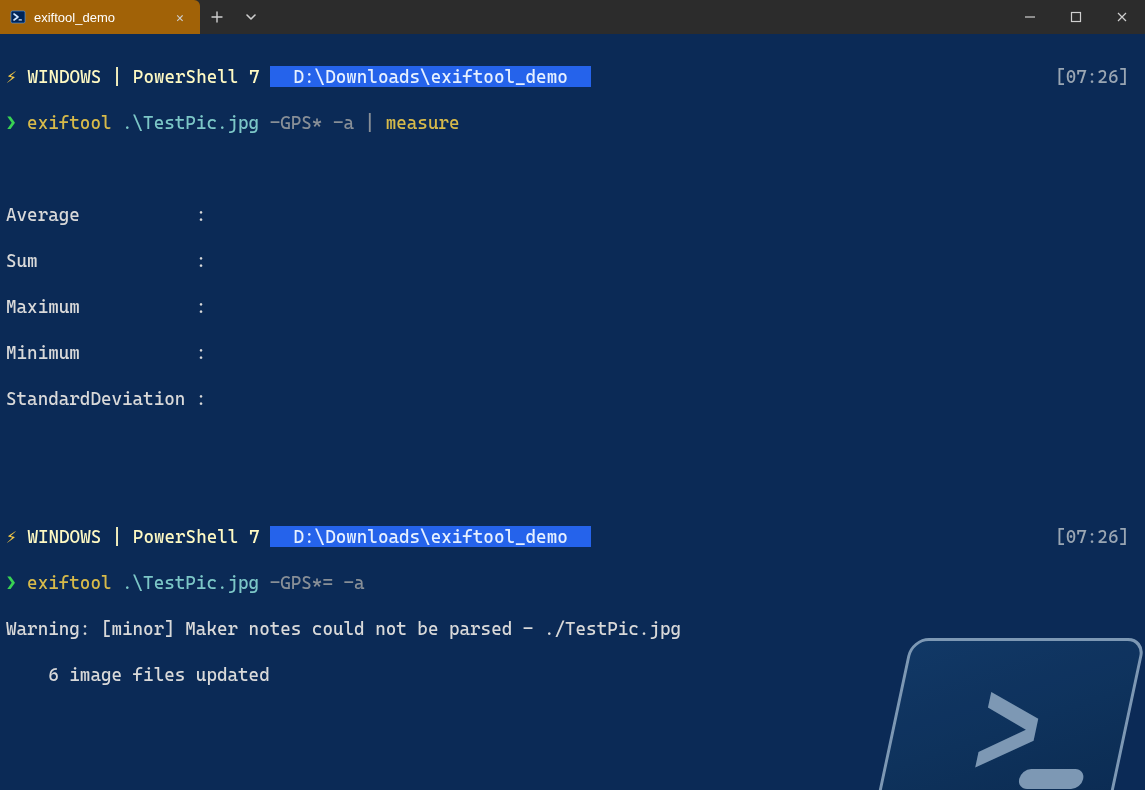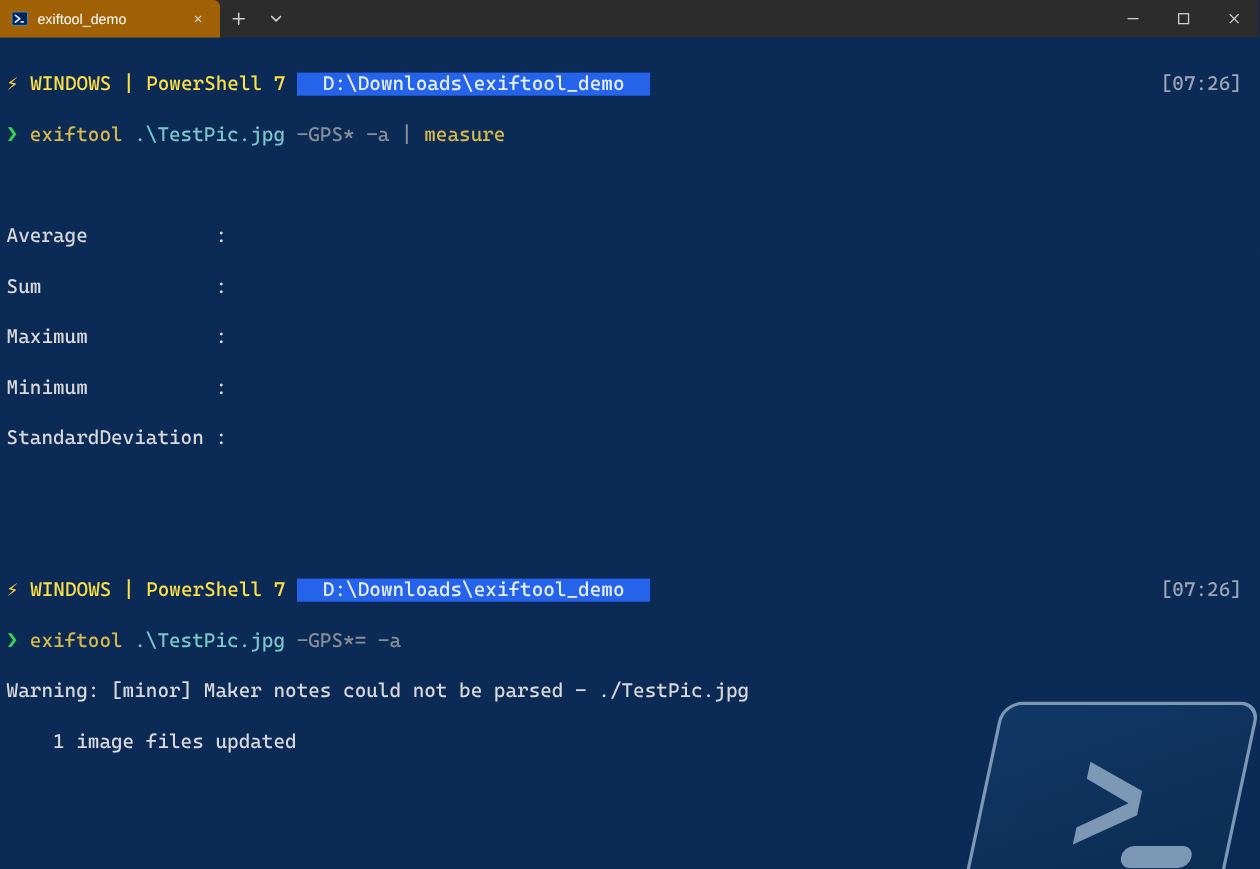--- a/index.html
+++ b/index.html
@@ -15,21 +15,21 @@
   .titlebar .spacer { flex: 1; }
   .title-btn { width: 46px; display: flex; align-items: center; justify-content: center; color: #cfcfcf; }
   .title-btn svg { pointer-events: none; }
   .addtab, .dropdown { color: #cfcfcf; width: 34px; display:flex; align-items:center; justify-content:center; }
 
   
   .term { padding: 8px 6px 6px 6px; font-size: 18px; line-height: 23px; white-space: pre; position: relative; height: calc(790px - 34px); }
   .line { display: block; }
 
   .bolt { color: #f6c945; }
-  .seg1 { color: #fde047; }
+  .seg1 { color: #fef9c3; }
   .sep-white { color: #8a8f97; }
   .arrow-into-blue { color: #2563eb; }
   .path { background: #2563eb; color: #e6f0ff; padding: 0 13px; }
   .arrow-out { color: #2563eb; }
   .time { color: #9aa6b3; float: right; padding-right: 10px; }
 
   .prompt-caret { color: #39d353; }
   .cmd-gold { color: #d7ba4a; }
   .cmd-cyan { color: #7cc7c7; }
   .flag-gray { color: #888f97; }
@@ -93,21 +93,21 @@
 <div class="line out"><span>Average</span>           :</div>
 <div class="line out"><span>Sum</span>               :</div>
 <div class="line out"><span>Maximum</span>           :</div>
 <div class="line out"><span>Minimum</span>           :</div>
 <div class="line out"><span>StandardDeviation</span> :</div>
 <div class="line">&nbsp;</div>
 <div class="line">&nbsp;</div>
 <div class="line pl-row"><span class="bolt">⚡</span> <span class="seg1">WINDOWS</span> <span class="seg1">|</span> <span class="seg1">PowerShell 7</span> <span class="sep-white"></span><span class="arrow-into-blue"></span><span class="path"> <span>D:\Downloads\exiftool_demo</span> </span><span class="arrow-out"></span><span class="time">[07:26]</span></div>
 <div class="line"><span class="prompt-caret">❯</span> <span class="cmd-gold">exiftool</span> <span class="cmd-cyan">.\TestPic.jpg</span> <span class="flag-gray">-GPS*=</span> <span class="flag-gray">-a</span></div>
 <div class="line out">Warning: [minor] Maker notes could not be parsed - ./TestPic.jpg</div>
-<div class="line out">    1 image files updated</div>
+<div class="line out">    6 image files updated</div>
 
 
 
 
 
 
 
 
 
 

